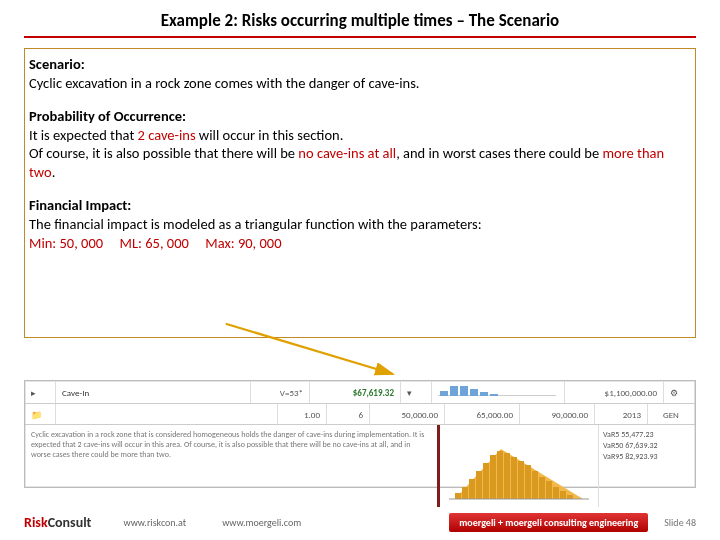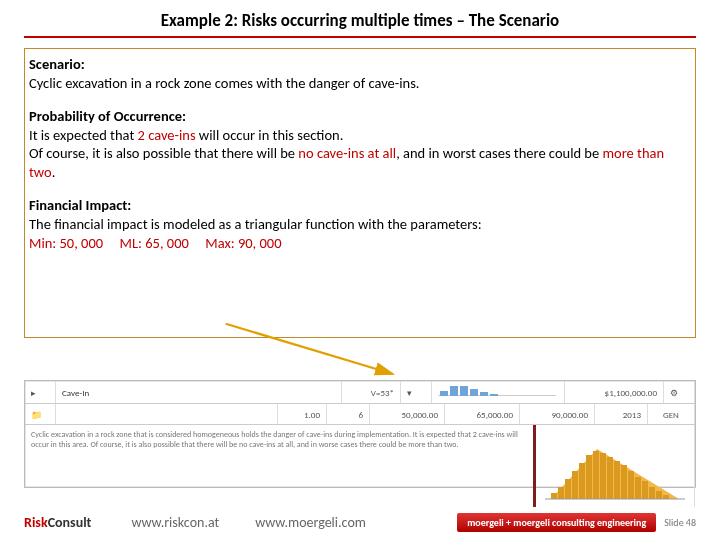--- a/index.html
+++ b/index.html
@@ -17,24 +17,24 @@
   .app-top{display:flex;align-items:stretch;height:22px;border-bottom:1px solid #ccc}
   .app-cell{flex:0 0 auto;border-right:1px solid #ddd;padding:0 6px;font-size:9px;color:#555;display:flex;align-items:center}
   .app-cell.name{flex:1 1 auto;color:#333}
   svg.mini{display:block}
   .app-bot{display:flex;align-items:stretch;height:82px}
   .desc{flex:1 1 auto;font-size:8px;color:#777;padding:4px 6px;line-height:1.25;border-right:3px solid #7f1d1d}
   .dist{flex:0 0 150px;border-right:1px solid #ddd;display:flex;align-items:flex-end;justify-content:center;padding:4px}
   .vars{flex:0 0 88px;font-size:8px;color:#555;padding:4px 4px;line-height:1.35}
   
   .footer{position:absolute;left:24px;right:24px;bottom:8px;height:20px;display:flex;align-items:center;font-size:10px;color:#333}
-  .logo-risk{font-weight:700;font-size:14px;margin-right:40px}
+  .logo-risk{font-weight:700;font-size:14px;margin-right:32px}
   .logo-risk .r{color:#c00000}
-  .foot-link{color:#666;font-size:14px;margin-right:36px}
-  .moergeli-badge{margin-left:auto;margin-right:8px;background:linear-gradient(#e03535,#b00000);color:#fff;font-size:10px;font-weight:700;padding:3px 10px;border-radius:2px}
+  .foot-link{color:#666;font-size:10px;margin-right:36px}
+  .moergeli-badge{margin-left:auto;margin-right:16px;background:linear-gradient(#e03535,#b00000);color:#fff;font-size:10px;font-weight:700;padding:3px 10px;border-radius:2px}
   .slide-num{color:#777;font-size:10px}
 </style>
 </head>
 <body>
 
 <div class="slide">
 
   <div class="title">Example 2: Risks occurring multiple times – The Scenario</div>
   <div class="title-underline"></div>
 
@@ -71,20 +71,21 @@
       </marker>
     </defs>
     <line x1="5" y1="5" x2="228" y2="72" stroke="#e0a000" stroke-width="3" marker-end="url(#ah)"></line>
   </svg>
 
   <div class="app-mock">
     <div class="app-top">
       <div class="app-cell" style="width:18px">▸</div>
       <div class="app-cell name">Cave-In</div>
       <div class="app-cell" style="width:46px;justify-content:flex-end">V=53*</div>
+      <div class="app-cell" style="width:78px;justify-content:flex-end;color:#2a7a2a;font-weight:700">$67,619.32</div>
       <div class="app-cell" style="width:18px">▾</div>
       <div class="app-cell" style="width:120px">
         <svg class="mini" width="118" height="18" viewBox="0 0 118 18">
           <rect x="0" y="12" width="118" height="1" fill="#ccc"></rect>
           <rect x="2" y="8" width="8" height="5" fill="#6ea4d8"></rect>
           <rect x="12" y="3" width="8" height="10" fill="#6ea4d8"></rect>
           <rect x="22" y="3" width="8" height="10" fill="#6ea4d8"></rect>
           <rect x="32" y="6" width="8" height="7" fill="#6ea4d8"></rect>
           <rect x="42" y="9" width="8" height="4" fill="#6ea4d8"></rect>
           <rect x="52" y="11" width="8" height="2" fill="#6ea4d8"></rect>
@@ -125,20 +126,25 @@
               <rect x="83" y="28" width="6" height="28"></rect>
             <rect x="90" y="34" width="6" height="22"></rect>
               <rect x="97" y="38" width="6" height="18"></rect>
             <rect x="104" y="44" width="6" height="12"></rect>
               <rect x="111" y="48" width="6" height="8"></rect>
             <rect x="118" y="52" width="6" height="4"></rect>
           </g>
           <line x1="0" y1="56" x2="140" y2="56" stroke="#999"></line>
         </svg>
       </div>
+      <div class="vars">
+        <div>VaR5   55,477.23</div>
+        <div>VaR50  67,639.32</div>
+        <div>VaR95  82,923.93</div>
+      </div>
     </div>
   </div>
 
   <div class="footer">
     <span class="logo-risk">
       <span class="r">Risk</span><span>Consult</span>
     </span>
     <span class="foot-link">www.riskcon.at</span>
     <span class="foot-link">www.moergeli.com</span>
     <span class="moergeli-badge">moergeli + moergeli consulting engineering</span>

